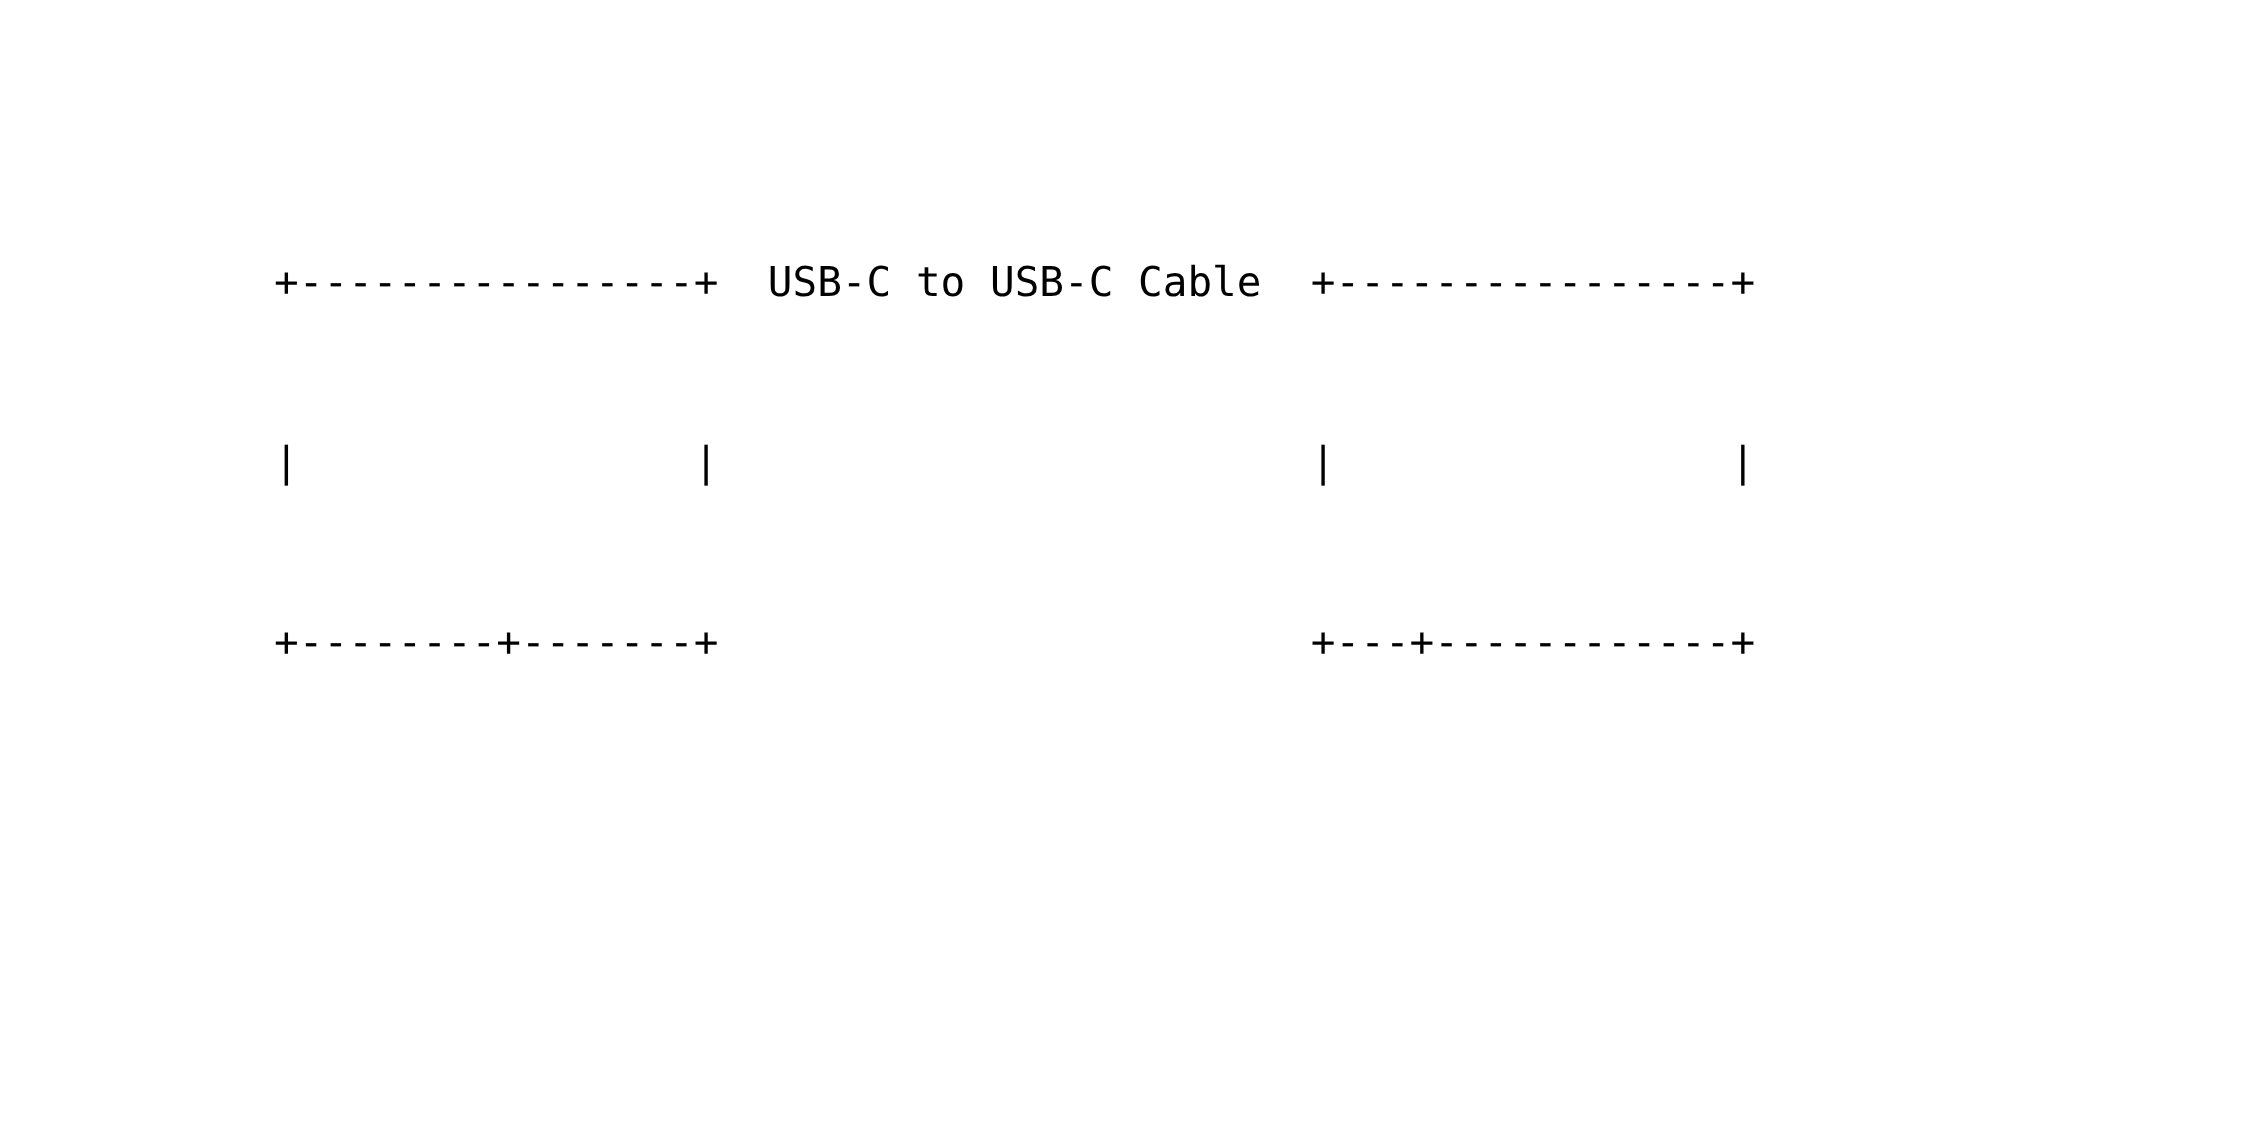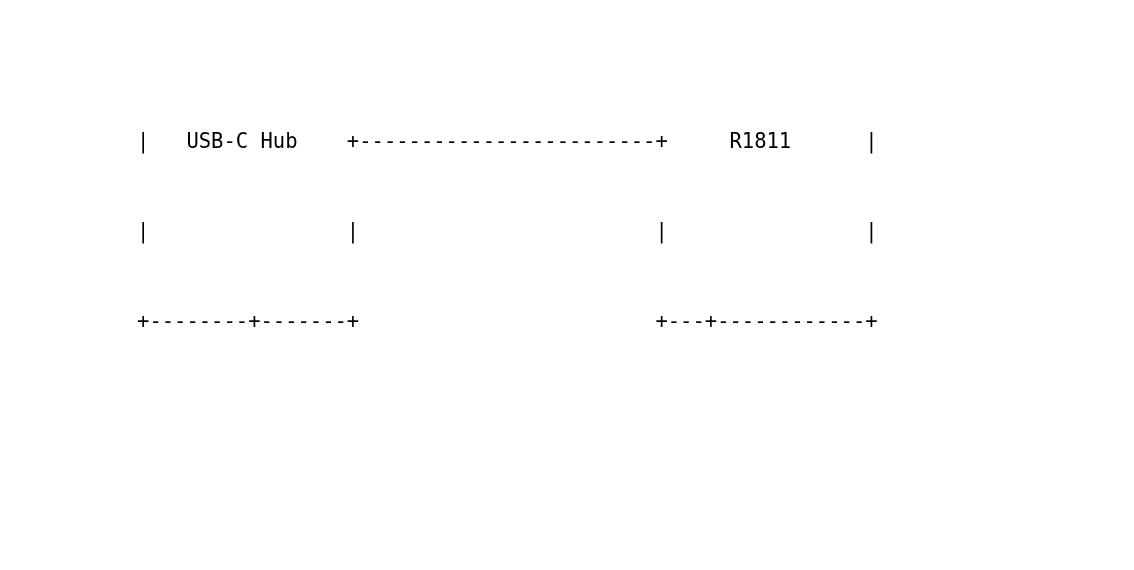--- a/index.html
+++ b/index.html
@@ -41,21 +41,21 @@
     height: 30px;
     white-space: pre;
   }
 </style>
 </head>
 <body>
 
 <div id="diagram-canvas">
 
   <div id="ascii-art">
-    <span class="art-line">      |   USB-C Hub    +------------------------+     R1811      |</span>
+    <span class="art-line">      +----------------+  USB-C to USB-C Cable  +----------------+</span>
     <span class="art-line">      |                |                        |                |</span>
     <span class="art-line">      +--------+-------+                        +---+------------+</span>
     
     
     
     
     
     
     
     

